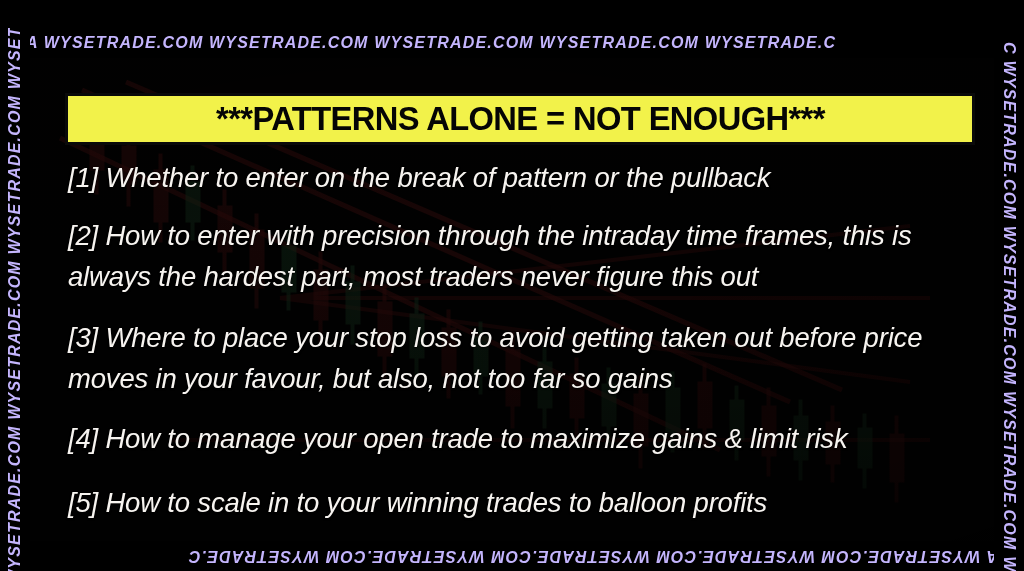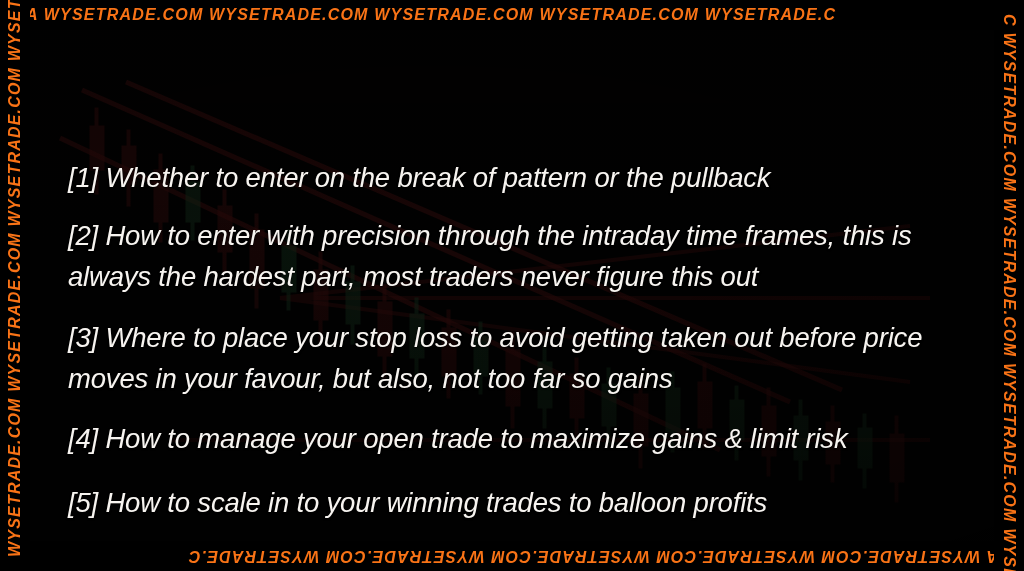--- a/index.html
+++ b/index.html
@@ -16,30 +16,31 @@
     position: relative;
     width: 1024px;
     height: 571px;
     background: #000000;
     overflow: hidden;
   }
 
   
   .wm-strip {
     position: absolute;
-    color: #f97316;
+    color: #c4b5fd;
     font-family: "Liberation Sans", sans-serif;
     font-weight: 700;
     font-style: italic;
     font-size: 16px;
     letter-spacing: 1.2px;
     white-space: nowrap;
     overflow: hidden;
     background: #000;
     line-height: 1;
+    margin-top: 28px;
   }
 
   .wm-top {
     top: 0; left: 0;
     width: 1024px; height: 30px;
     display: flex; align-items: center;
     padding-left: 26px;
   }
   .wm-bottom {
     bottom: 0; left: 0;
@@ -224,20 +225,23 @@
           <rect x="828" y="398" width="14" height="40"></rect>
             <rect x="833" y="384" width="3" height="74"></rect>
         </g>
       </g>
 
       <rect x="0" y="0" width="964" height="511" fill="url(#fade)"></rect>
       <rect x="0" y="0" width="964" height="511" fill="#000" opacity="0.45"></rect>
     </svg>
     <div class="vig" style="position:absolute;inset:0;z-index:1;background:radial-gradient(120% 90% at 42% 48%, rgba(0,0,0,0) 0%, rgba(0,0,0,0.30) 55%, rgba(0,0,0,0.8) 100%);"></div>
 
+    <div id="title-banner">
+      <span class="title-text">***PATTERNS ALONE = NOT ENOUGH***</span>
+    </div>
 
     <div id="body-list">
       <div class="list-item li-1">[1] Whether to enter on the break of pattern or the pullback</div>
       <div class="list-item li-2">[2] How to enter with precision through the intraday time frames, this is always the hardest part, most traders never figure this out</div>
       <div class="list-item li-3">[3] Where to place your stop loss to avoid getting taken out before price moves in your favour, but also, not too far so gains</div>
       <div class="list-item li-4">[4] How to manage your open trade to maximize gains &amp; limit risk</div>
       <div class="list-item li-5">[5] How to scale in to your winning trades to balloon profits</div>
 
     </div>
   </div>

